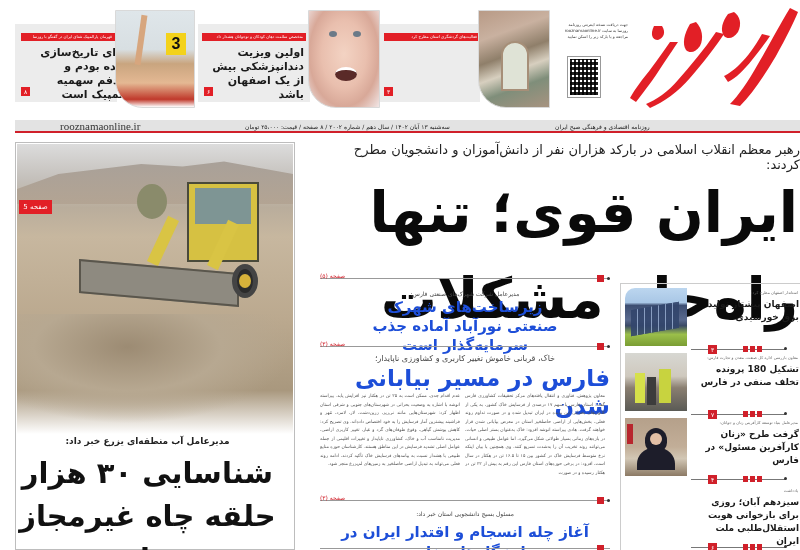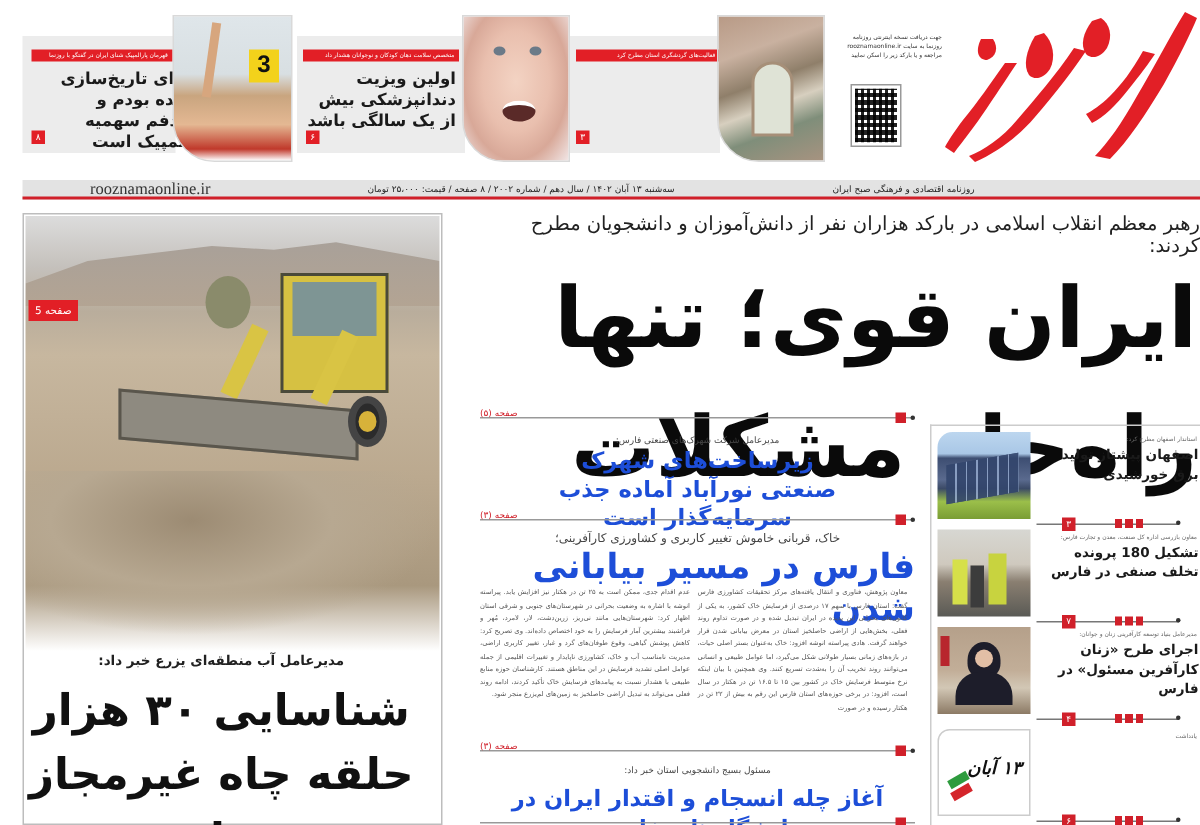--- a/index.html
+++ b/index.html
@@ -68,21 +68,21 @@
   <div class="kicker" style="left:4px; width:96px;">فعالیت‌های گردشگری استان مطرح کرد</div>
   <div class="pagebadge" style="left:4px;">۳</div>
   <div class="photo" style="left:98px; width:72px; background: linear-gradient(160deg,#b89a86 0%,#c9b1a0 25%,#8f7f6a 45%,#d7cfbf 60%,#7f8e7a 75%,#a79380 100%);">
     <div style="position:absolute; left:22px; top:30px; width:28px; height:50px; border-radius:14px 14px 0 0; background:#dfe3d6; border:2px solid #a68f78;"></div>
   </div>
 </div>
 
 <div class="teaser" style="left:198px; width:180px;">
   <div class="graybox" style="width:112px;"></div>
   <div class="kicker" style="left:4px; width:104px;">متخصص سلامت دهان کودکان و نوجوانان هشدار داد</div>
-  <div class="title" style="left:2px; width:104px;">اولین ویزیت دندانپزشکی بیش از یک سالگی باشد</div>
+  <div class="title" style="left:2px; width:104px;">اولین ویزیت دندانپزشکی بیش از یک اصفهان باشد</div>
   <div class="pagebadge" style="left:6px;">۶</div>
   <div class="photo" style="left:110px; width:72px; background: radial-gradient(ellipse at 50% 45%, #f3d3c3 0%, #e9bfae 45%, #d8a898 70%, #f1e6e6 100%);">
     <div style="position:absolute; left:20px; top:20px; width:8px; height:6px; border-radius:50%; background:#6b7a88;"></div>
     <div style="position:absolute; left:44px; top:20px; width:8px; height:6px; border-radius:50%; background:#6b7a88;"></div>
     <div style="position:absolute; left:26px; top:56px; width:22px; height:14px; border-radius:50%; background:#5a2a28; border-top:3px solid #fff;"></div>
   </div>
 </div>
 
 <div class="teaser" style="left:15px; width:180px;">
   <div class="graybox" style="width:102px;"></div>
@@ -152,21 +152,21 @@
   </div>
 <div class="sep-label" style="top:272px;">صفحه (۵)</div>
 <div class="mid-kicker" style="top:290px;">مدیرعامل شرکت شهرک‌های صنعتی فارس:</div>
 <div class="mid-title" style="top:298px; font-size:15px; line-height:19px; padding:0 50px;">زیرساخت‌های شهرک صنعتی نورآباد آماده جذب سرمایه‌گذار است</div>
 
 <div class="sep" style="top:346px;">
     <span class="sq"></span>
     <span class="dot"></span>
   </div>
 <div class="sep-label" style="top:340px;">صفحه (۳)</div>
-<div class="mid-kicker" style="top:354px; font-size:8px;">خاک، قربانی خاموش تغییر کاربری و کشاورزی کارآفرینی؛</div>
+<div class="mid-kicker" style="top:354px; font-size:8px;">خاک، قربانی خاموش تغییر کاربری و کشاورزی ناپایدار؛</div>
 <div class="mid-title" style="top:364px; font-size:23px; line-height:28px;text-align:right;">فارس در مسیر بیابانی شدن</div>
 
 <div class="body-col" style="left:465px;">معاون پژوهش، فناوری و انتقال یافته‌های مرکز تحقیقات کشاورزی فارس گفت: استان فارس با سهم ۱۷ درصدی از فرسایش خاک کشور، به یکی از کانون‌های بحرانی این پدیده در ایران تبدیل شده و در صورت تداوم روند فعلی، بخش‌هایی از اراضی حاصلخیز استان در معرض بیابانی شدن قرار خواهند گرفت. هادی پیراسته انوشه افزود: خاک به‌عنوان بستر اصلی حیات، در بازه‌های زمانی بسیار طولانی شکل می‌گیرد، اما عوامل طبیعی و انسانی می‌توانند روند تخریب آن را به‌شدت تسریع کنند. وی همچنین با بیان اینکه نرخ متوسط فرسایش خاک در کشور بین ۱۵ تا ۱۶.۵ تن در هکتار در سال است، افزود: در برخی حوزه‌های استان فارس این رقم به بیش از ۲۲ تن در هکتار رسیده و در صورت</div>
 <div class="body-col" style="left:320px;">عدم اقدام جدی، ممکن است به ۲۵ تن در هکتار نیز افزایش یابد. پیراسته انوشه با اشاره به وضعیت بحرانی در شهرستان‌های جنوبی و شرقی استان اظهار کرد: شهرستان‌هایی مانند نی‌ریز، زرین‌دشت، لار، لامرد، مُهر و فراشبند بیشترین آمار فرسایش را به خود اختصاص داده‌اند. وی تصریح کرد: کاهش پوشش گیاهی، وقوع طوفان‌های گرد و غبار، تغییر کاربری اراضی، مدیریت نامناسب آب و خاک، کشاورزی ناپایدار و تغییرات اقلیمی از جمله عوامل اصلی تشدید فرسایش در این مناطق هستند. کارشناسان حوزه منابع طبیعی با هشدار نسبت به پیامدهای فرسایش خاک تأکید کردند، ادامه روند فعلی می‌تواند به تبدیل اراضی حاصلخیز به زمین‌های لم‌یزرع منجر شود.</div>
 
 <div class="sep" style="top:500px;">
     <span class="sq"></span>
     <span class="dot"></span>
   </div>
 <div class="sep-label" style="top:494px;">صفحه (۳)</div>
@@ -206,31 +206,27 @@
 </div>
 
 <div class="ritem" style="top:418px; height:70px;">
   <div class="thumb" style="border-radius:0; background:linear-gradient(180deg,#b5a08a 0%,#c2ae98 50%,#d2c7b5 70%,#8c7a65 100%);">
     <div style="position:absolute; left:20px; top:10px; width:22px; height:24px; border-radius:50% 50% 40% 40%; background:#1d1d2a;"></div>
     <div style="position:absolute; left:25px; top:15px; width:12px; height:12px; border-radius:50%; background:#e2bfa6;"></div>
     <div style="position:absolute; left:12px; top:30px; width:38px; height:22px; border-radius:16px 16px 0 0; background:#1d1d2a;"></div>
     <div style="position:absolute; left:2px; top:6px; width:6px; height:20px; background:#b8262d;"></div>
   </div>
   <div class="rkicker">مدیرعامل بنیاد توسعه کارآفرینی زنان و جوانان:</div>
-  <div class="rtitle">اجرای طرح «زنان کارآفرین مسئول» در فارس</div>
+  <div class="rtitle">گرفت طرح «زنان کارآفرین مسئول» در فارس</div>
   <div class="rline"></div>
   <div class="rbadge">۴</div>
   <div class="rdots"></div>
   <div class="rend"></div>
 </div>
 
 <div class="ritem" style="top:486px; height:64px;">
-  <div class="thumb" style="border:1px solid #ccc; background:#fff; border-radius:8px 0 0 0;">
-    <div style="position:absolute; left:6px; top:30px; width:14px; height:6px; background:#2e9b3e; transform:rotate(-30deg);"></div>
-    <div style="position:absolute; left:8px; top:38px; width:14px; height:6px; background:#d4252b; transform:rotate(-30deg);"></div>
-    <div style="position:absolute; left:14px; top:18px; width:46px; font-size:12px; font-weight:bold; color:#111; direction:rtl; text-align:center; font-style:italic;">۱۳ آبان</div>
-  </div>
   <div class="rkicker">یادداشت</div>
+  <div class="rtitle">سیزدهم آبان؛ روزی برای بازخوانی هویت استقلال‌طلبی ملت ایران</div>
   <div class="rline"></div>
   <div class="rbadge">۶</div>
   <div class="rdots"></div>
   <div class="rend"></div>
 </div>
 
 </body></html>

